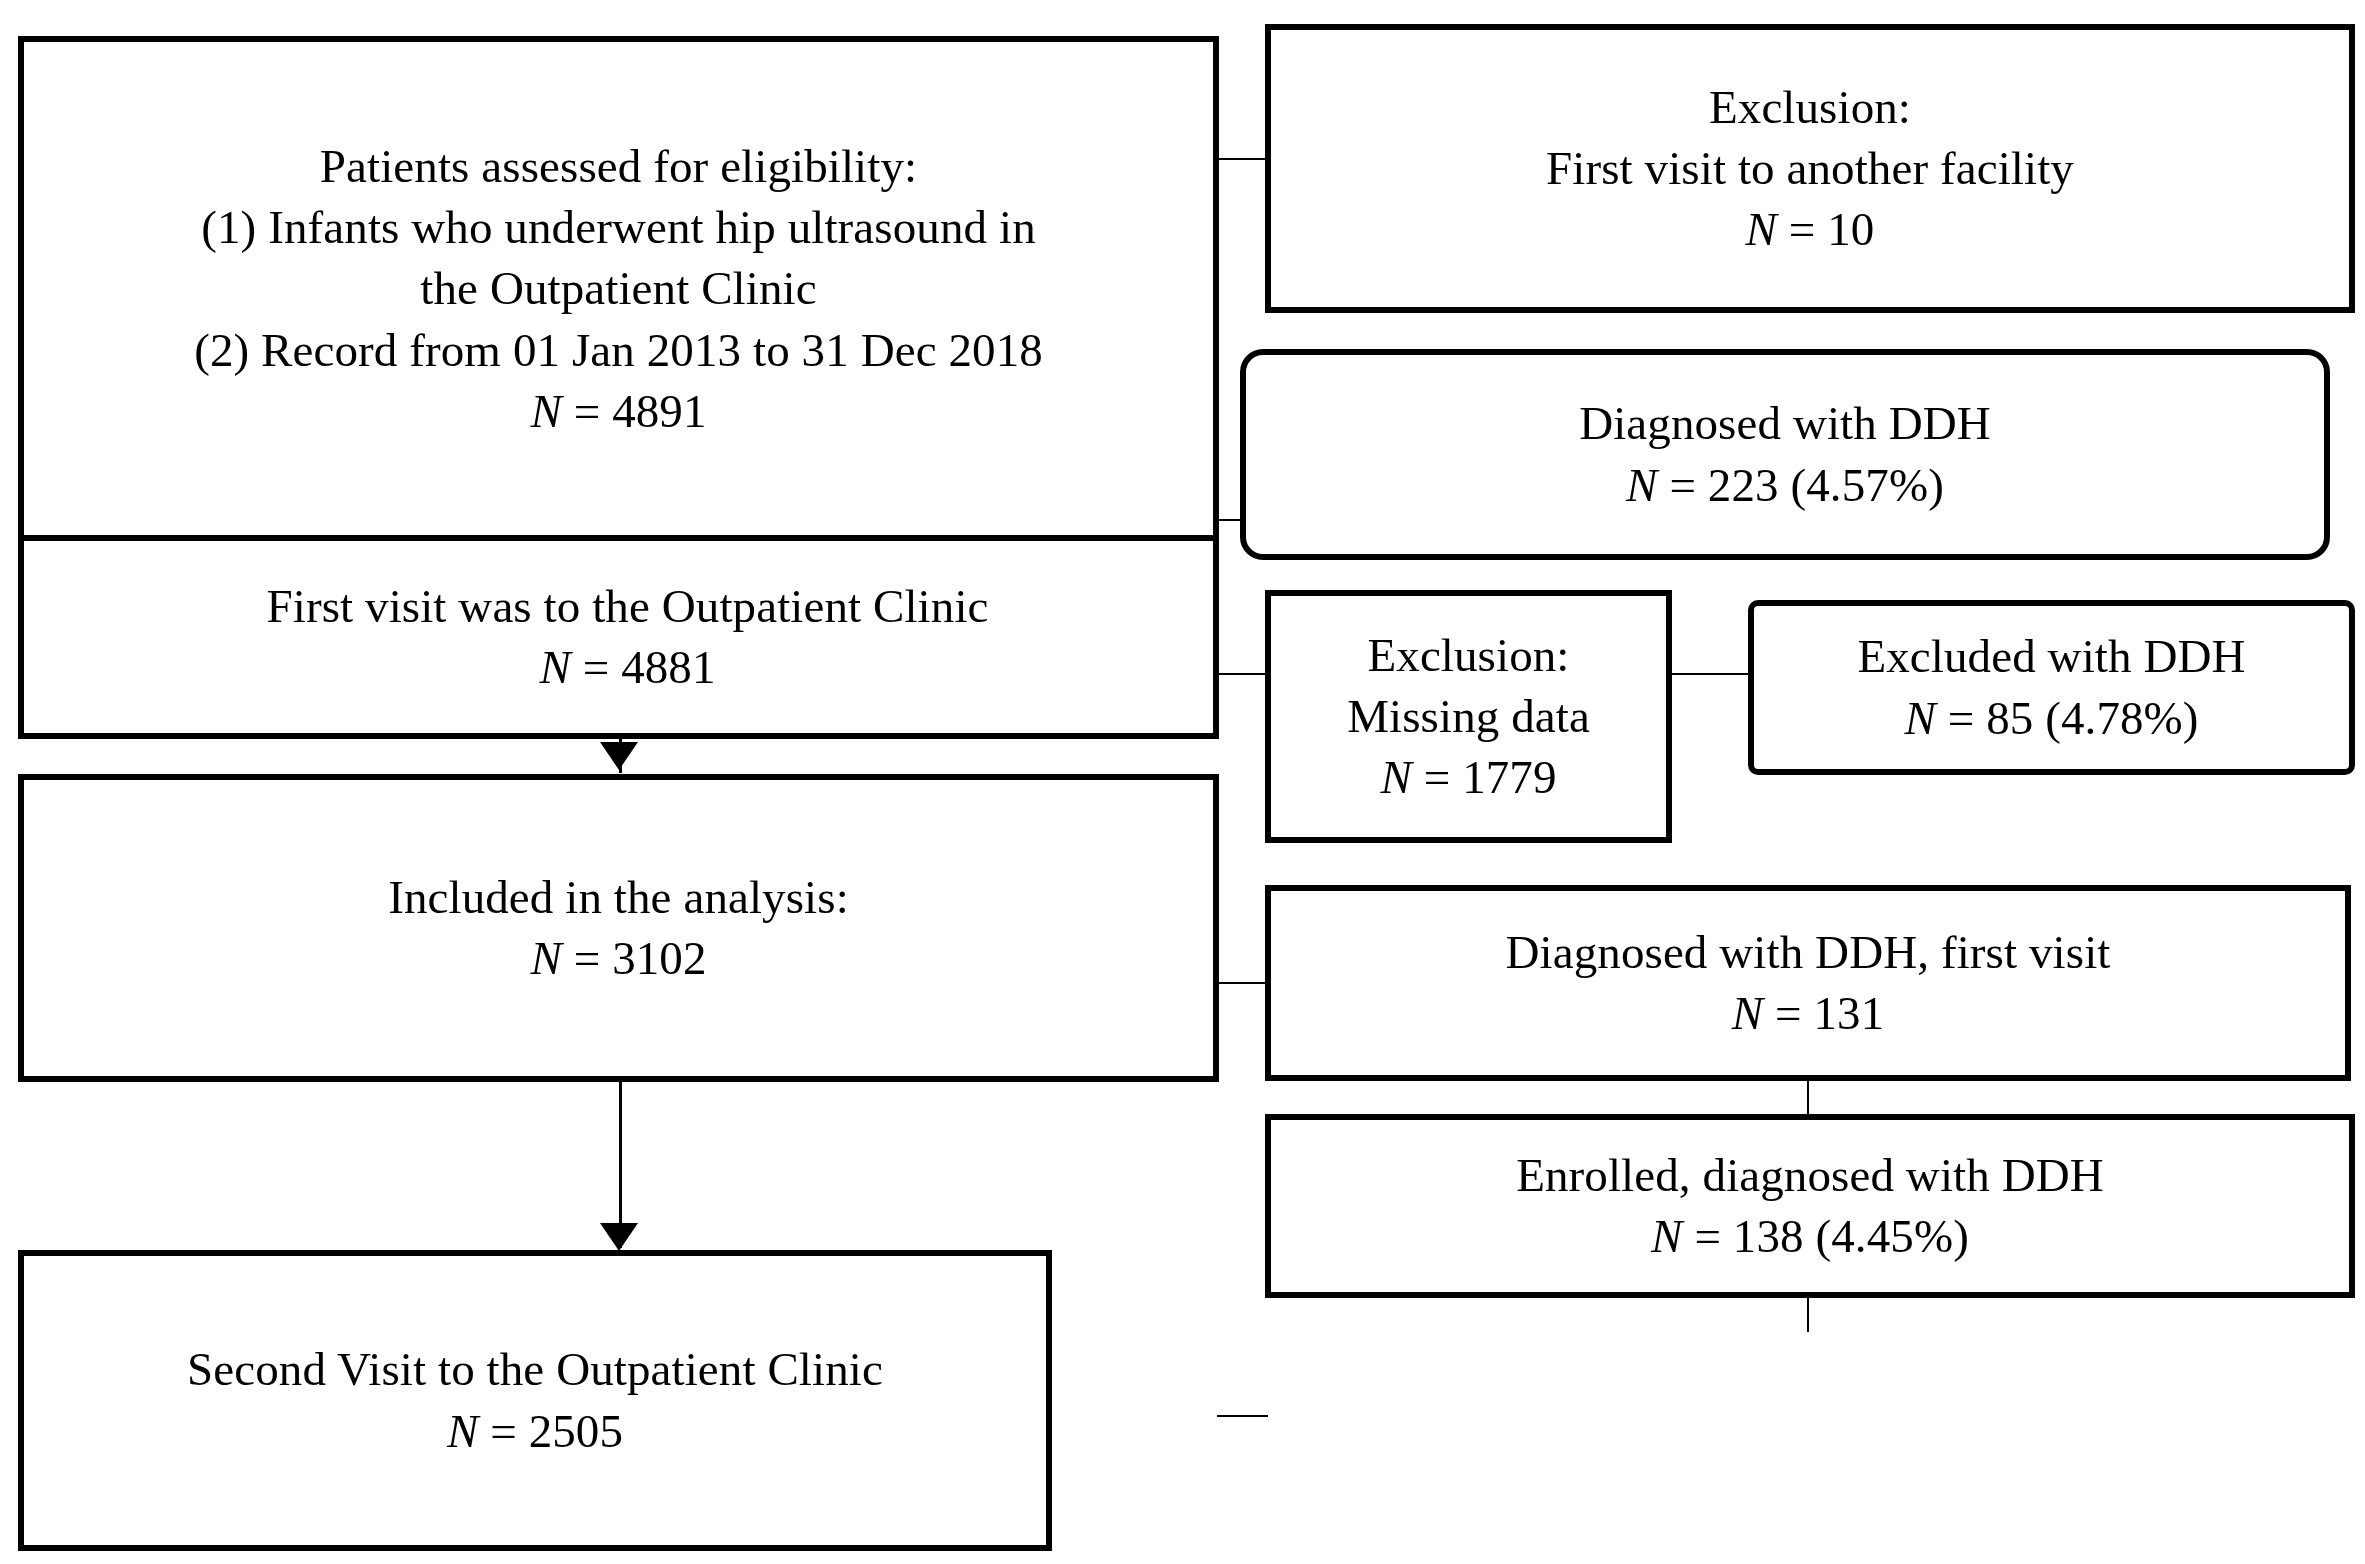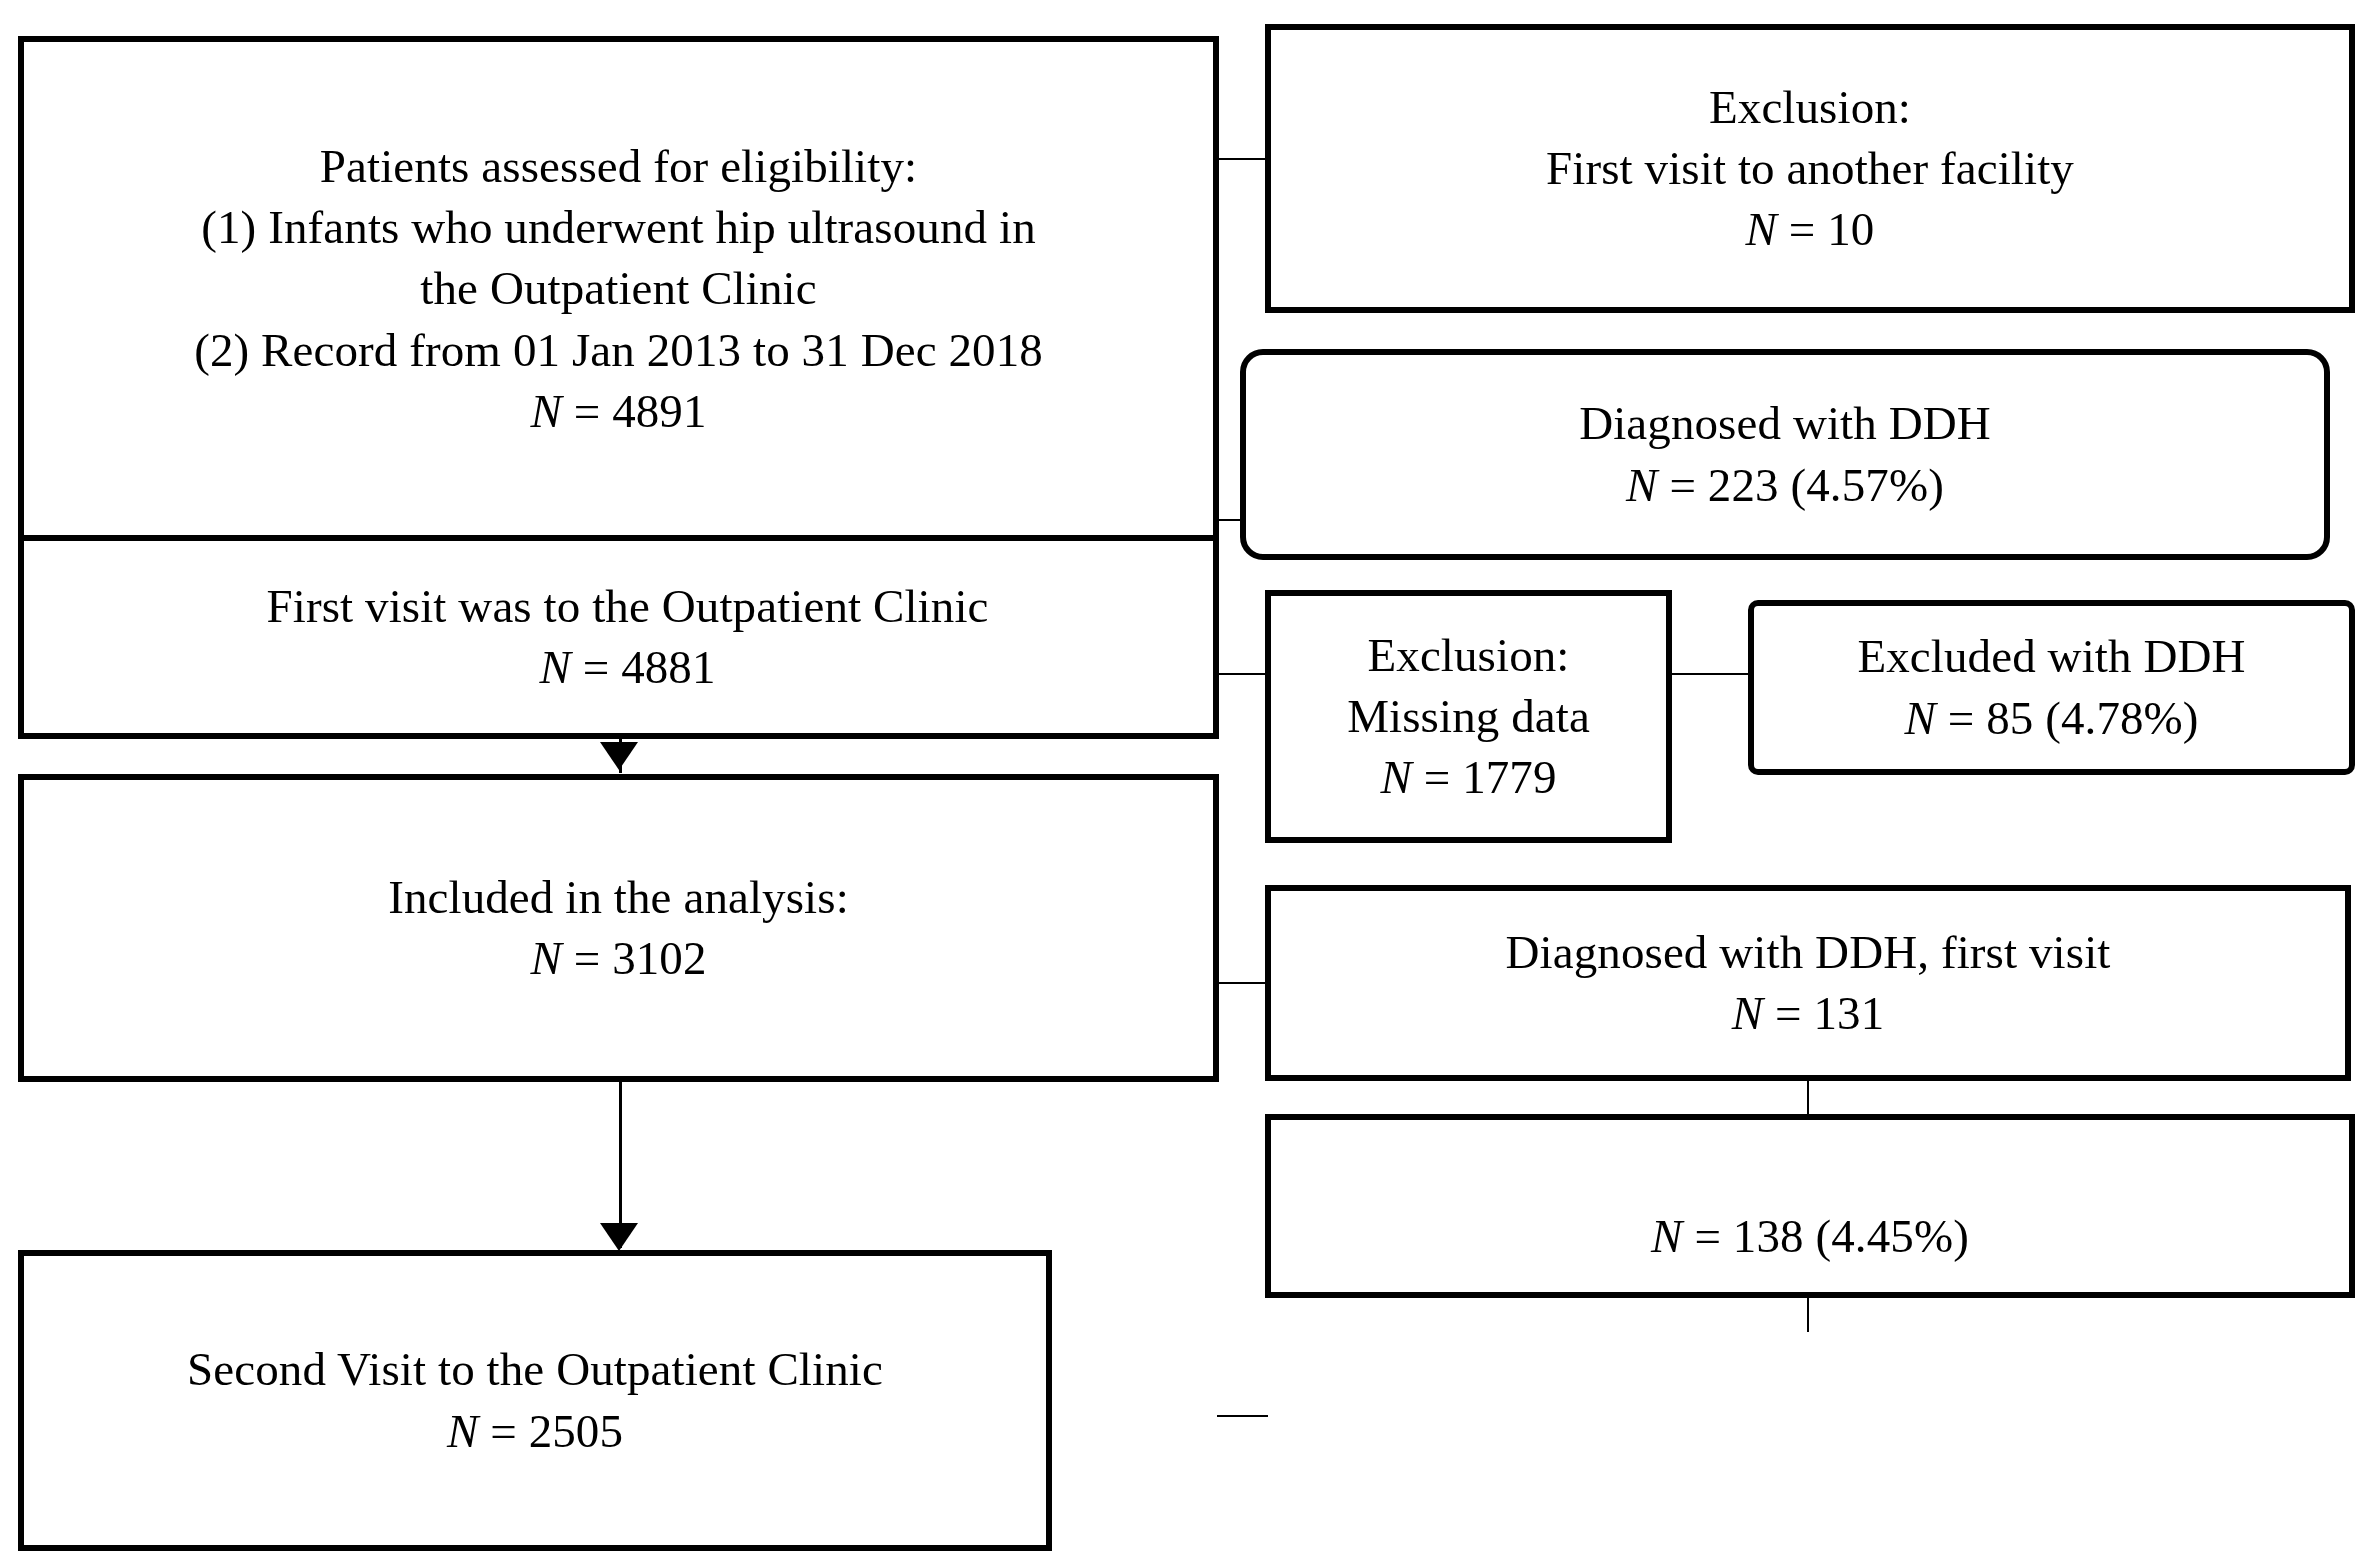--- a/index.html
+++ b/index.html
@@ -126,18 +126,18 @@
 
   <div class="box" style="left:1748px; top:600px; width:607px; height:175px;border-radius:10px;">
     <div class="txt"><span>Excluded with DDH</span><br><span class="ital">N</span><span> =  85 (4.78%)</span></div>
   </div>
 
   <div class="box" style="left:1265px; top:885px; width:1086px; height:196px;">
     <div class="txt"><span>Diagnosed with DDH, first visit</span><br><span class="ital">N</span><span> = 131</span></div>
   </div>
 
   <div class="box" style="left:1265px; top:1114px; width:1090px; height:184px;">
-    <div class="txt"><br><span class="ital">N</span><span> = 138 (4.45%)</span></div>
+    <div class="txt"><span>Enrolled, diagnosed with DDH</span><br><span class="ital">N</span><span> = 138 (4.45%)</span></div>
   </div>
 
 
 </div>
 
 
 </body></html>

